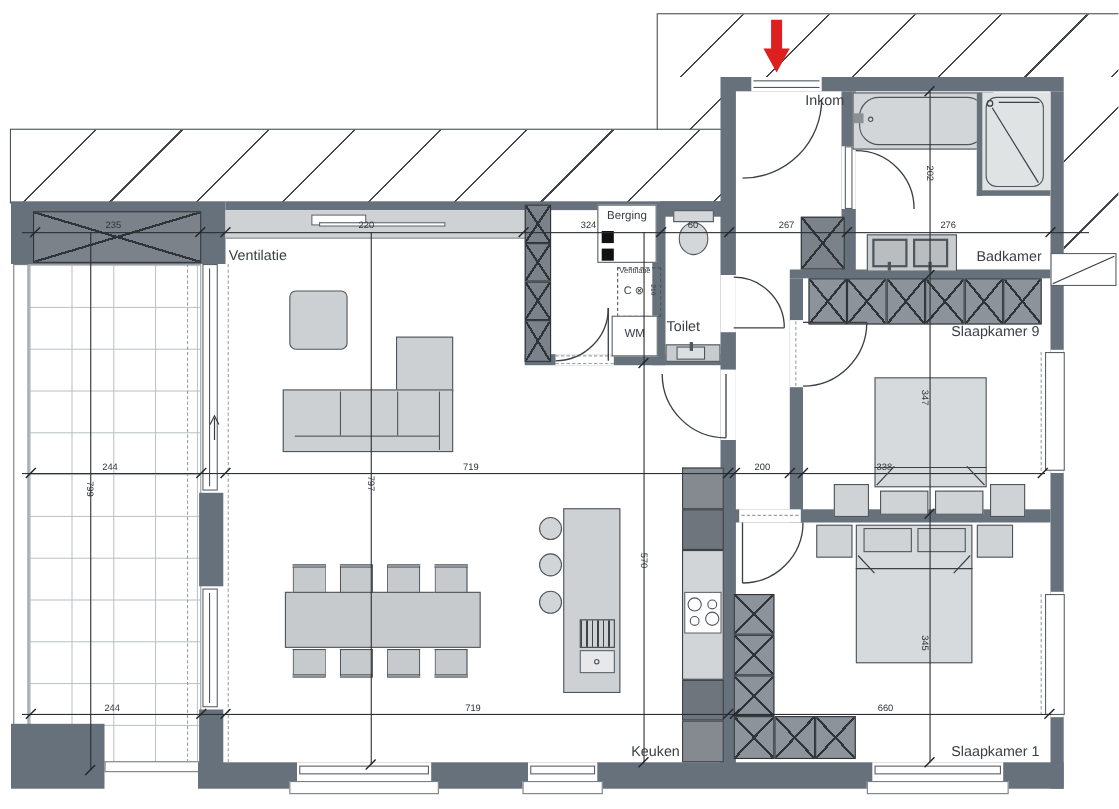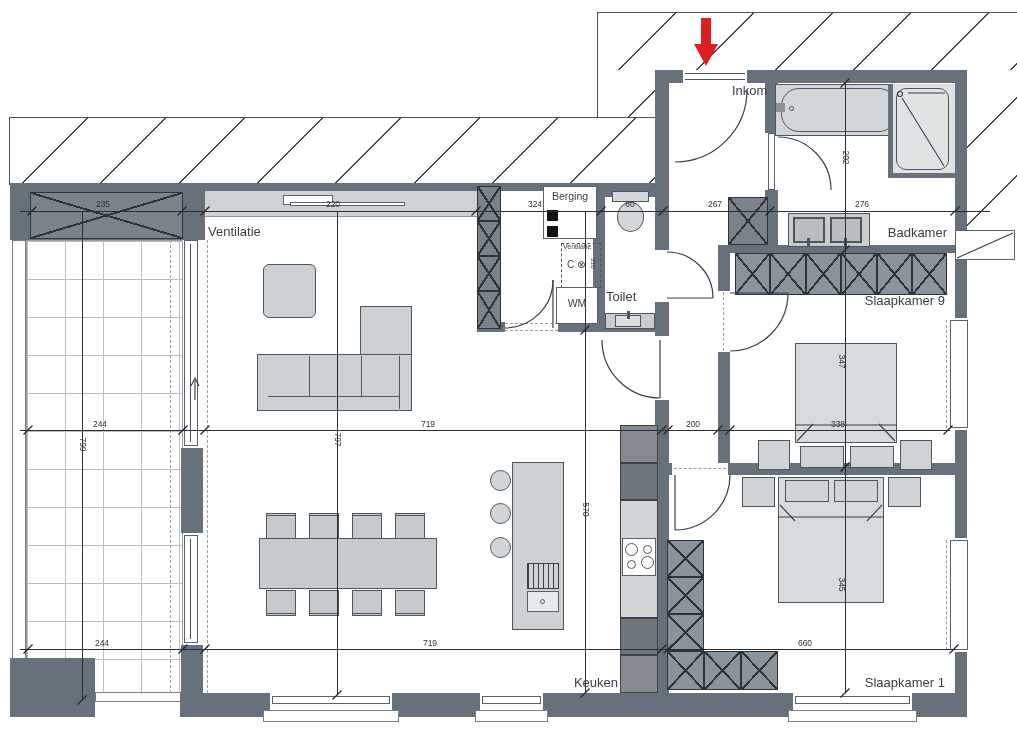--- a/index.html
+++ b/index.html
@@ -218,21 +218,21 @@
 
   <div class="dl" style="left:85px;top:199px;">235</div>
   <div class="dl" style="left:315px;top:199px;">220</div>
   <div class="dl" style="left:517px;top:199px;">324</div>
   <div class="dl" style="left:612px;top:199px;">60</div>
   <div class="dl" style="left:697px;top:199px;">267</div>
   <div class="dl" style="left:844px;top:199px;">276</div>
   <div class="dl" style="left:82px;top:419px;">244</div>
   <div class="dl" style="left:410px;top:419px;">719</div>
   <div class="dl" style="left:675px;top:419px;">200</div>
-  <div class="dl" style="left:820px;top:419px;">338</div>
+  <div class="dl" style="left:786px;top:419px;">338</div>
   <div class="dl" style="left:84px;top:638px;">244</div>
   <div class="dl" style="left:412px;top:638px;">719</div>
   <div class="dl" style="left:787px;top:638px;">660</div>
   <div class="dl dv" style="left:70px;top:439px;">799</div>
   <div class="dl dv" style="left:325px;top:434px;">797</div>
   <div class="dl dv" style="left:573px;top:504px;">570</div>
   <div class="dl dv" style="left:833px;top:152px;">202</div>
   <div class="dl dv" style="left:829px;top:356px;">347</div>
   <div class="dl dv" style="left:829px;top:579px;">345</div>
 

